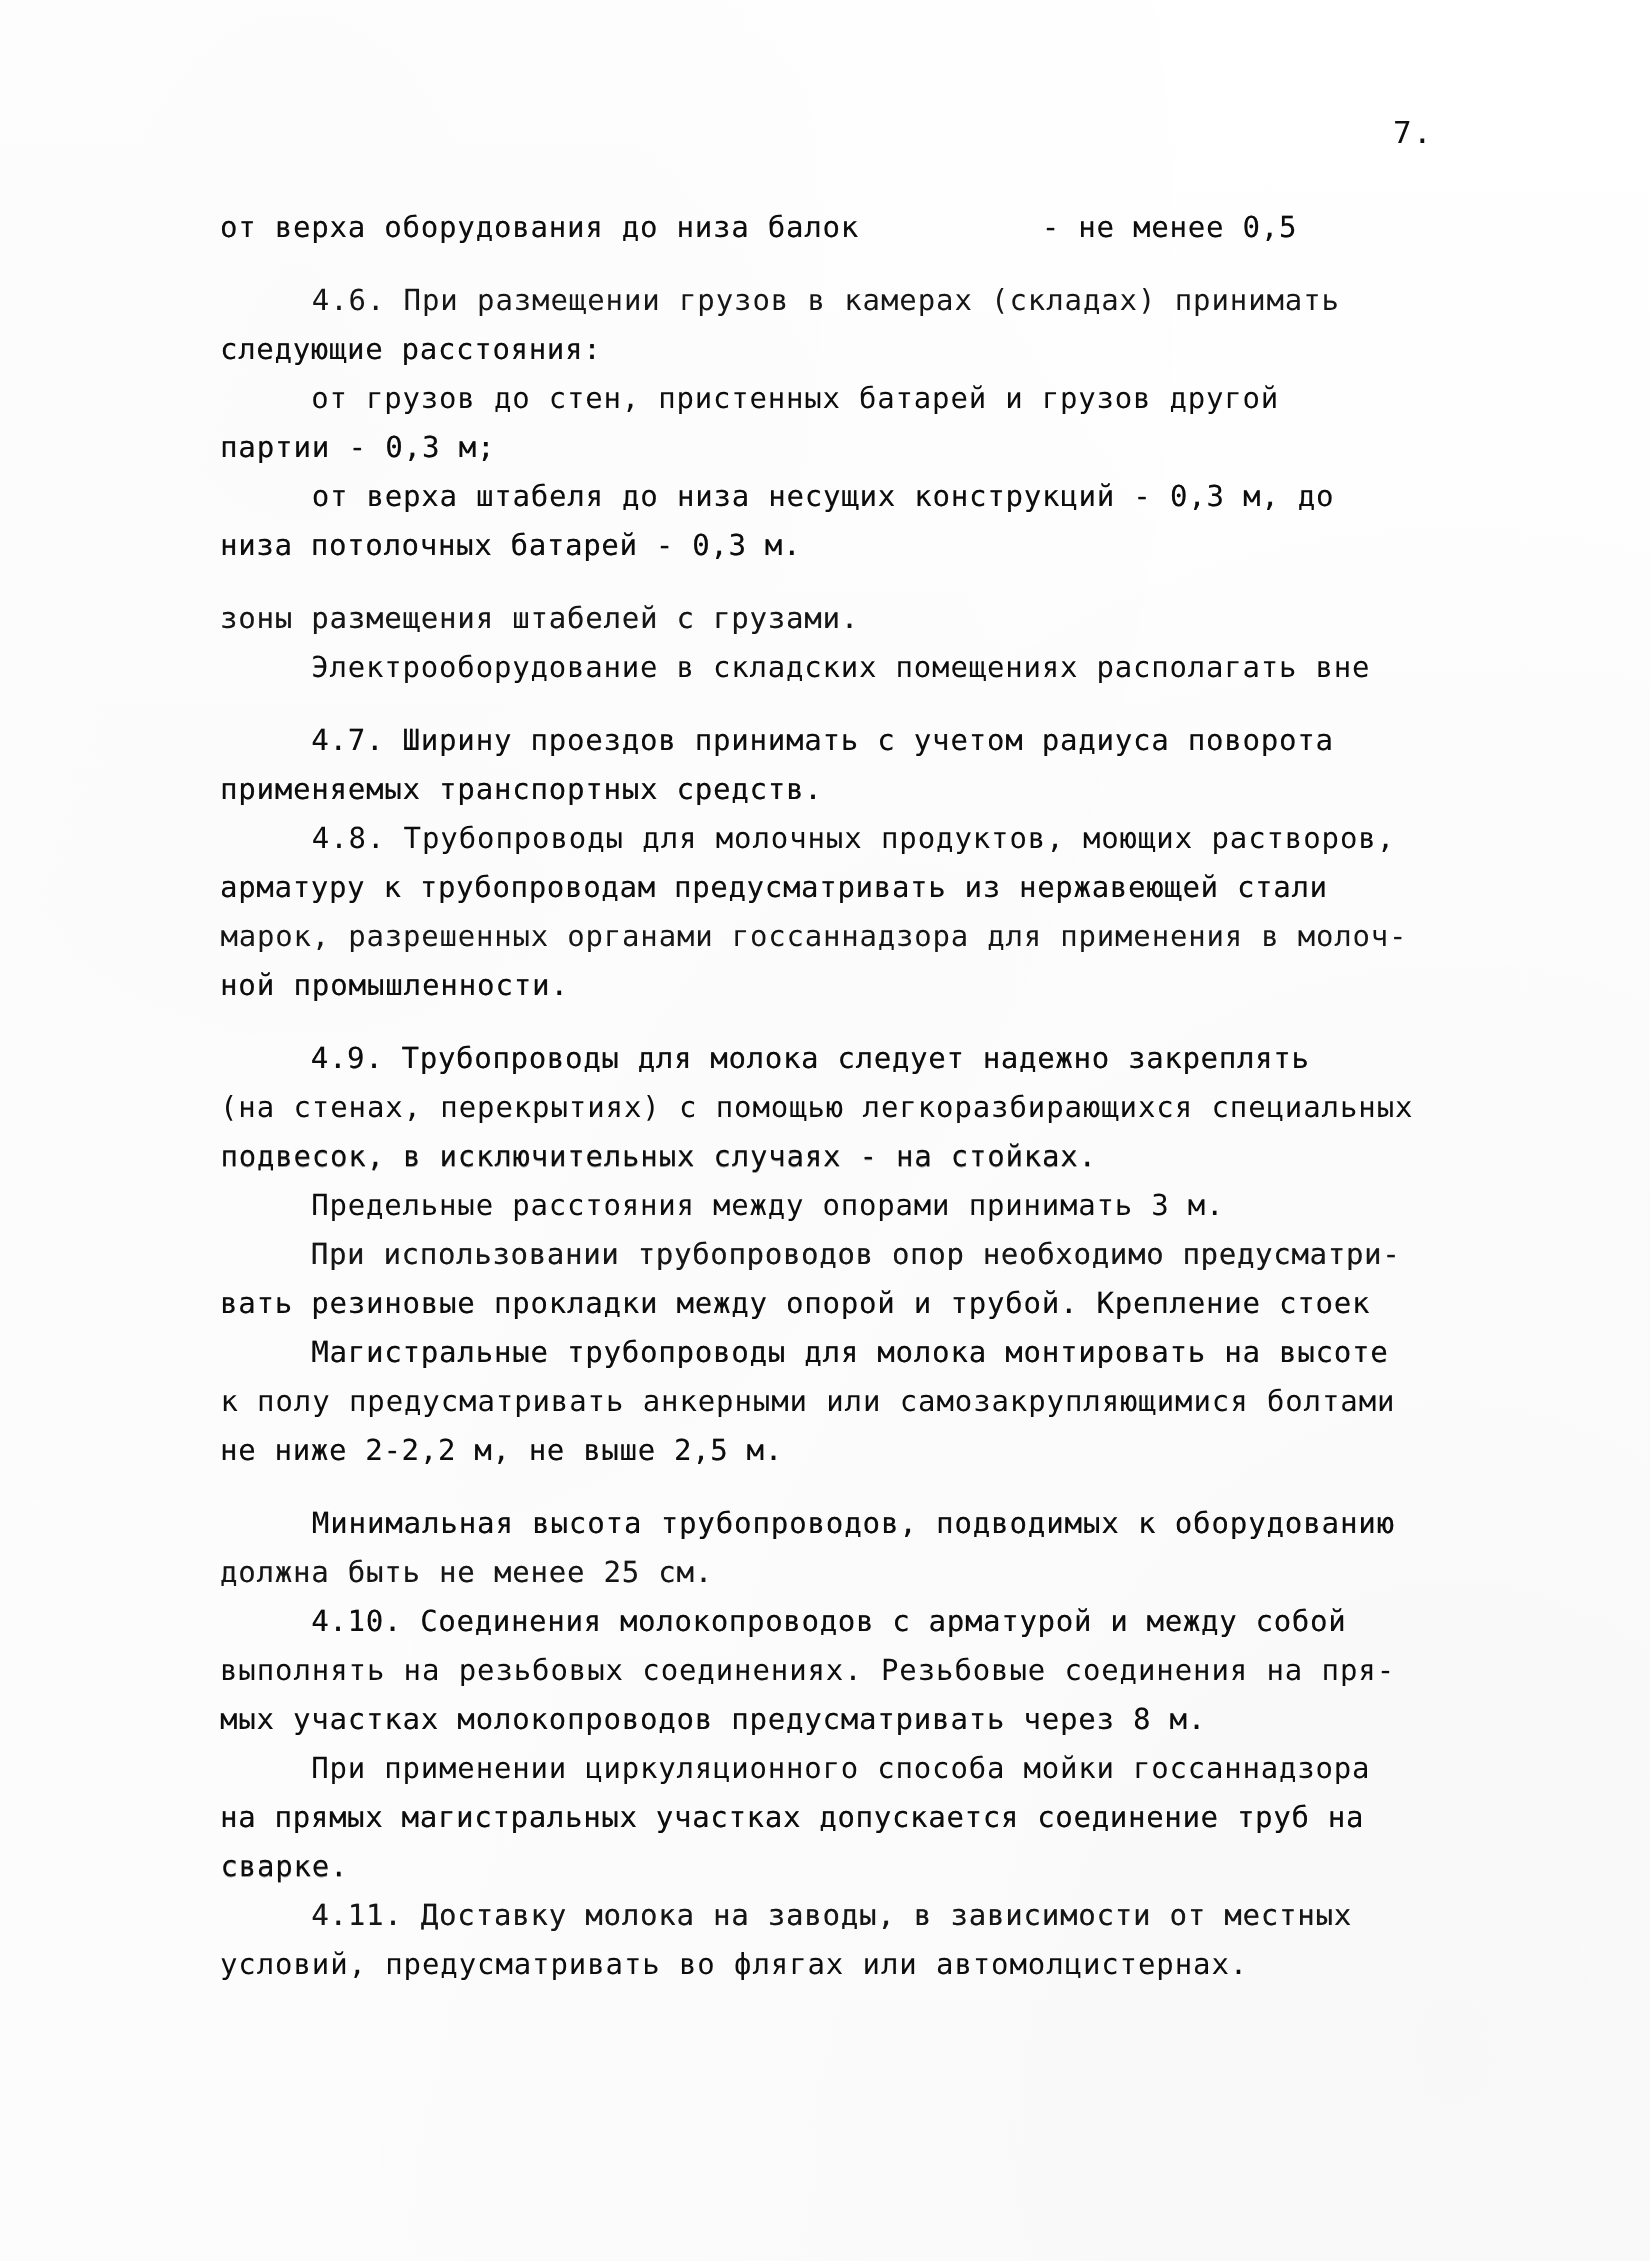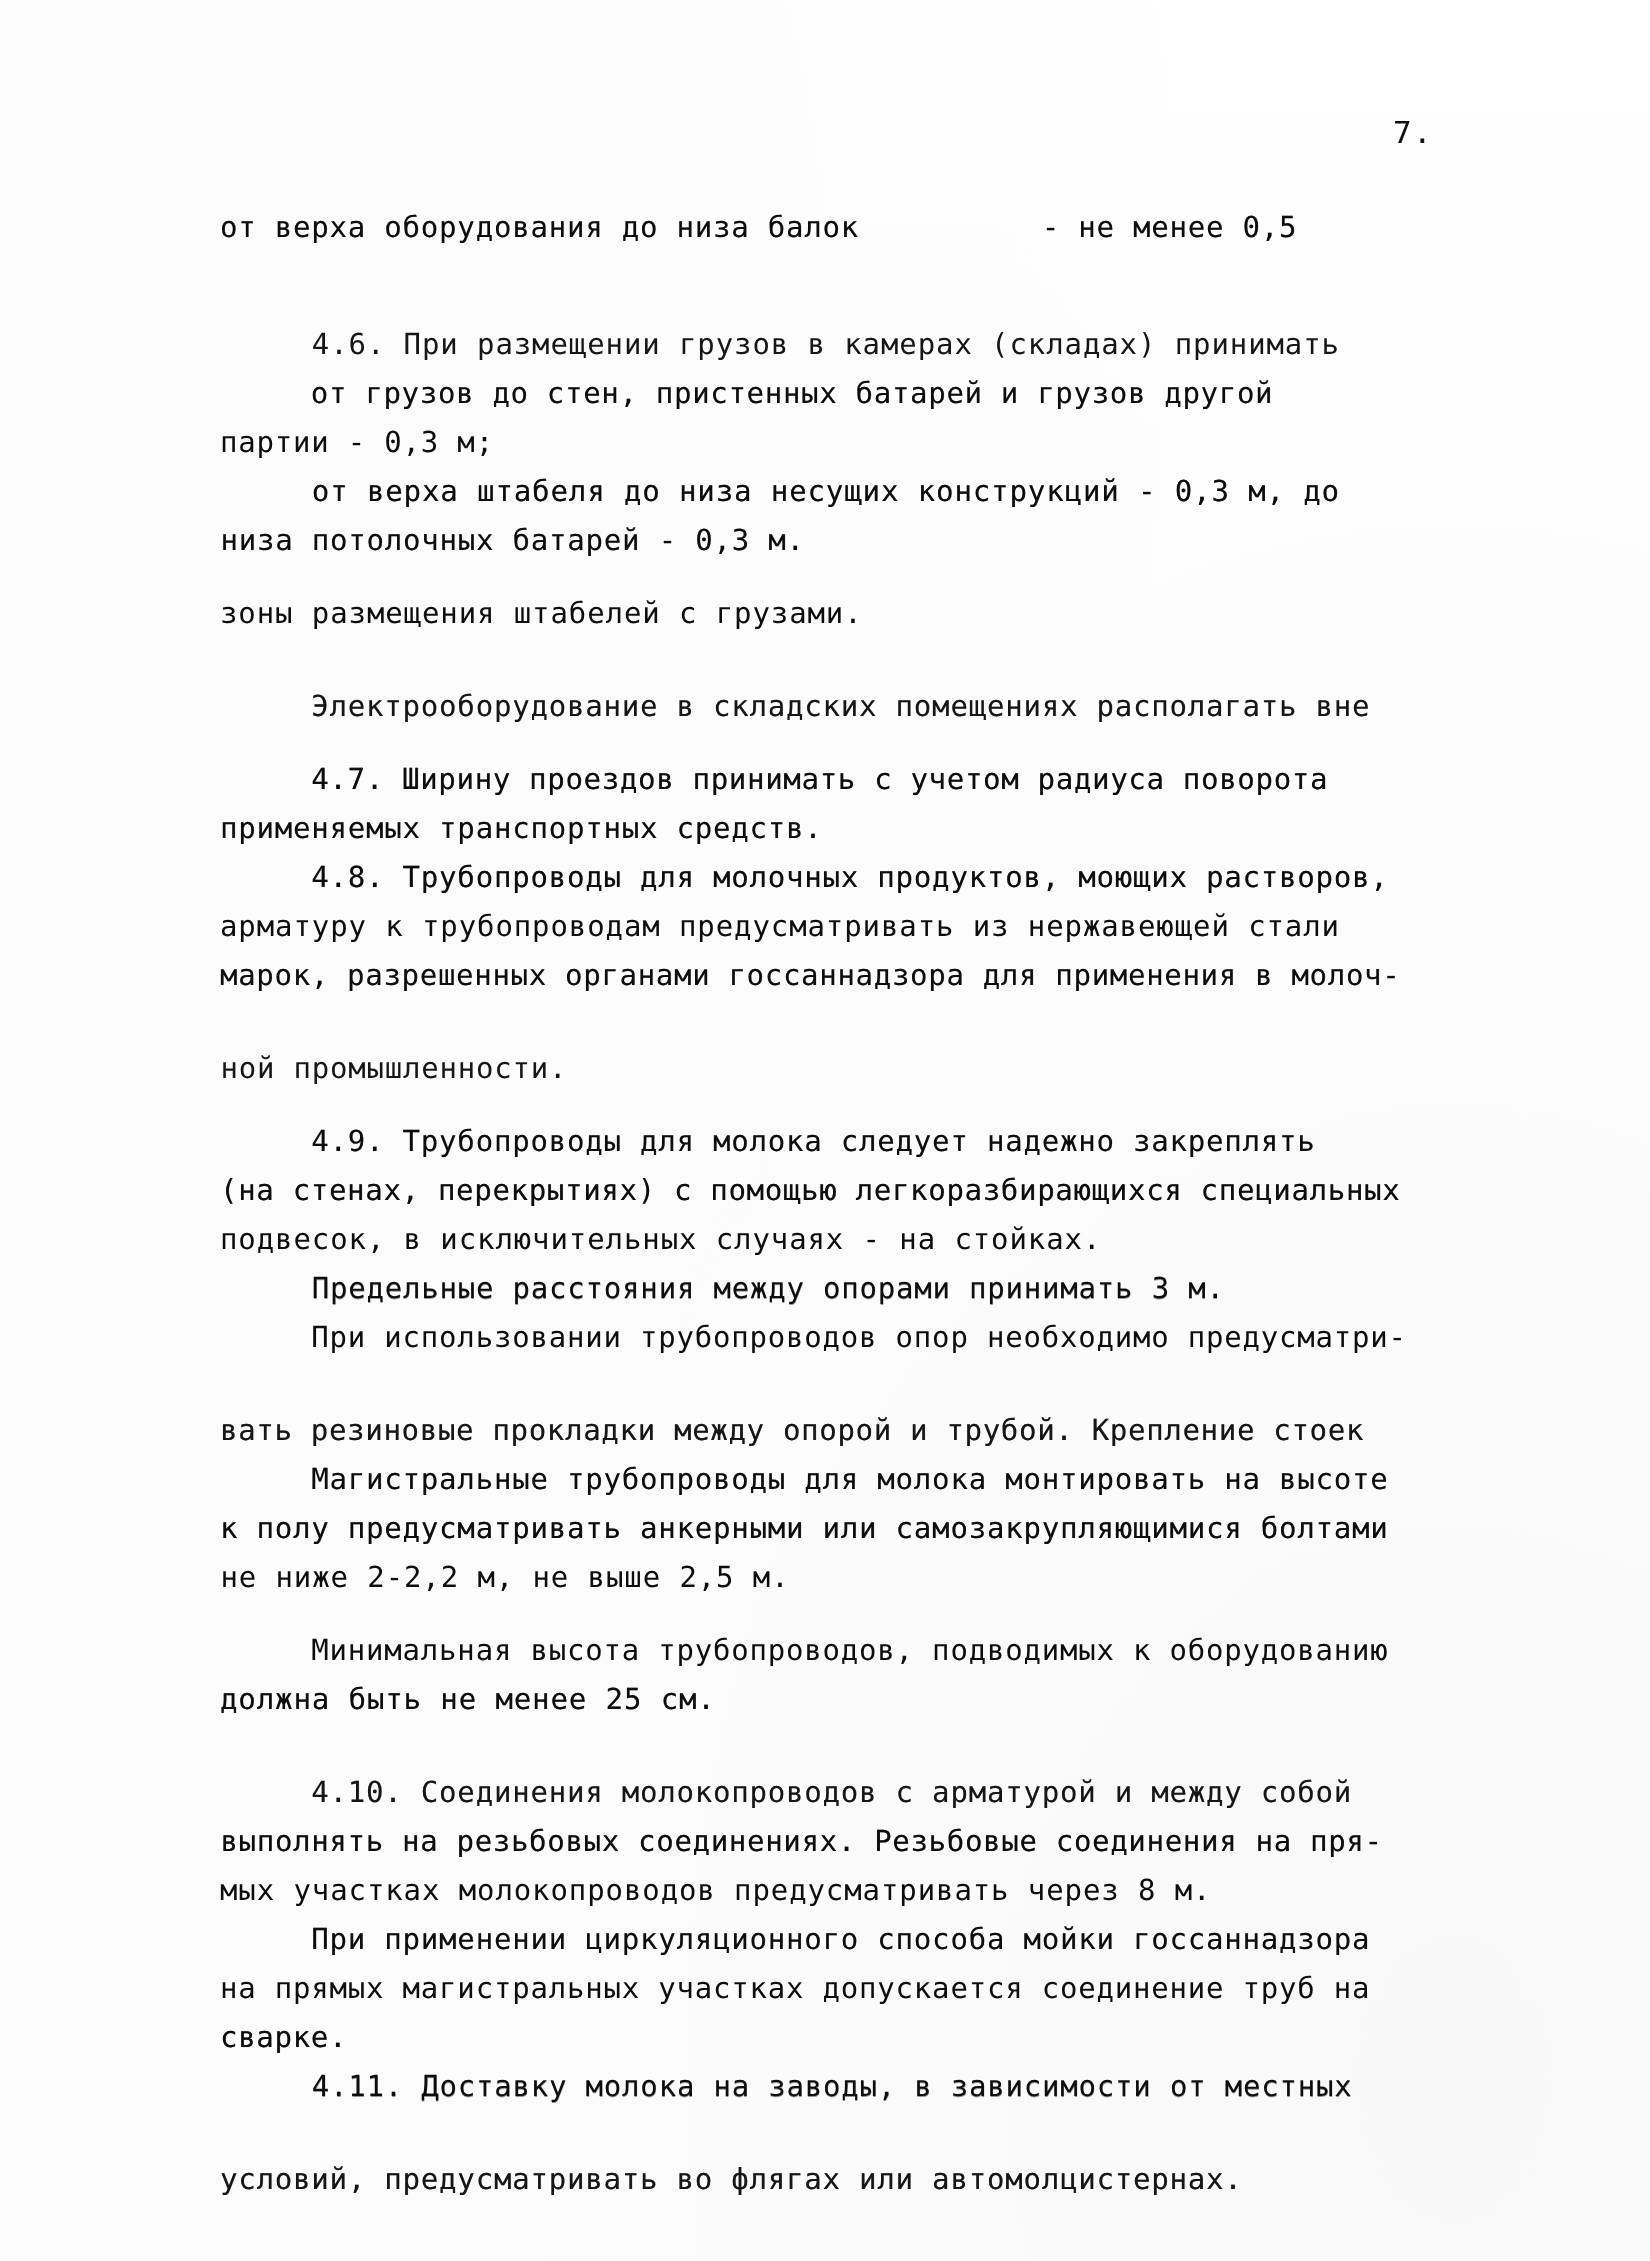--- a/index.html
+++ b/index.html
@@ -63,40 +63,41 @@
     color: #0d0d0d;
     letter-spacing: 0.8px;
     font-family: "DejaVu Sans Mono", monospace;
     text-rendering: geometricPrecision;
   }
 
   
   .line:nth-child(3n)   { transform: translateY(0.4px); letter-spacing: 0.9px; }
   .line:nth-child(4n)   { transform: translateY(-0.3px); letter-spacing: 0.7px; }
   .line:nth-child(5n+2) { transform: translateY(0.3px) translateX(0.4px); }
-  .line:nth-child(7n+3) { opacity: 0.96; margin-top: 44px; }
+  .line:nth-child(7n+3) { opacity: 0.96; }
   .line:nth-child(2n)   { text-shadow: 0.2px 0 0 rgba(0,0,0,0.55); }
   .line:nth-child(3n+1) { text-shadow: 0.2px 0.2px 0 rgba(0,0,0,0.4); }
 
   .spacer { height: 24px; }
 </style>
 </head>
 <body>
 
 <div class="page">
   <div class="paper-tint"></div>
 
   <div class="content">
 
     <div class="page-number">7.</div>
 
     <div class="textblock">
       <div class="line">от верха оборудования до низа балок          - не менее 0,5</div>
       <div class="spacer"></div>
       <div class="line">     4.6. При размещении грузов в камерах (складах) принимать</div>
+      <div class="line">следующие расстояния:</div>
       <div class="line">     от грузов до стен, пристенных батарей и грузов другой</div>
       <div class="line">партии - 0,3 м;</div>
       <div class="line">     от верха штабеля до низа несущих конструкций - 0,3 м, до</div>
       <div class="line">низа потолочных батарей - 0,3 м.</div>
       <div class="spacer"></div>
       <div class="line">зоны размещения штабелей с грузами.</div>
       <div class="line">     Электрооборудование в складских помещениях располагать вне</div>
       <div class="spacer"></div>
       <div class="line">     4.7. Ширину проездов принимать с учетом радиуса поворота</div>
       <div class="line">применяемых транспортных средств.</div>

